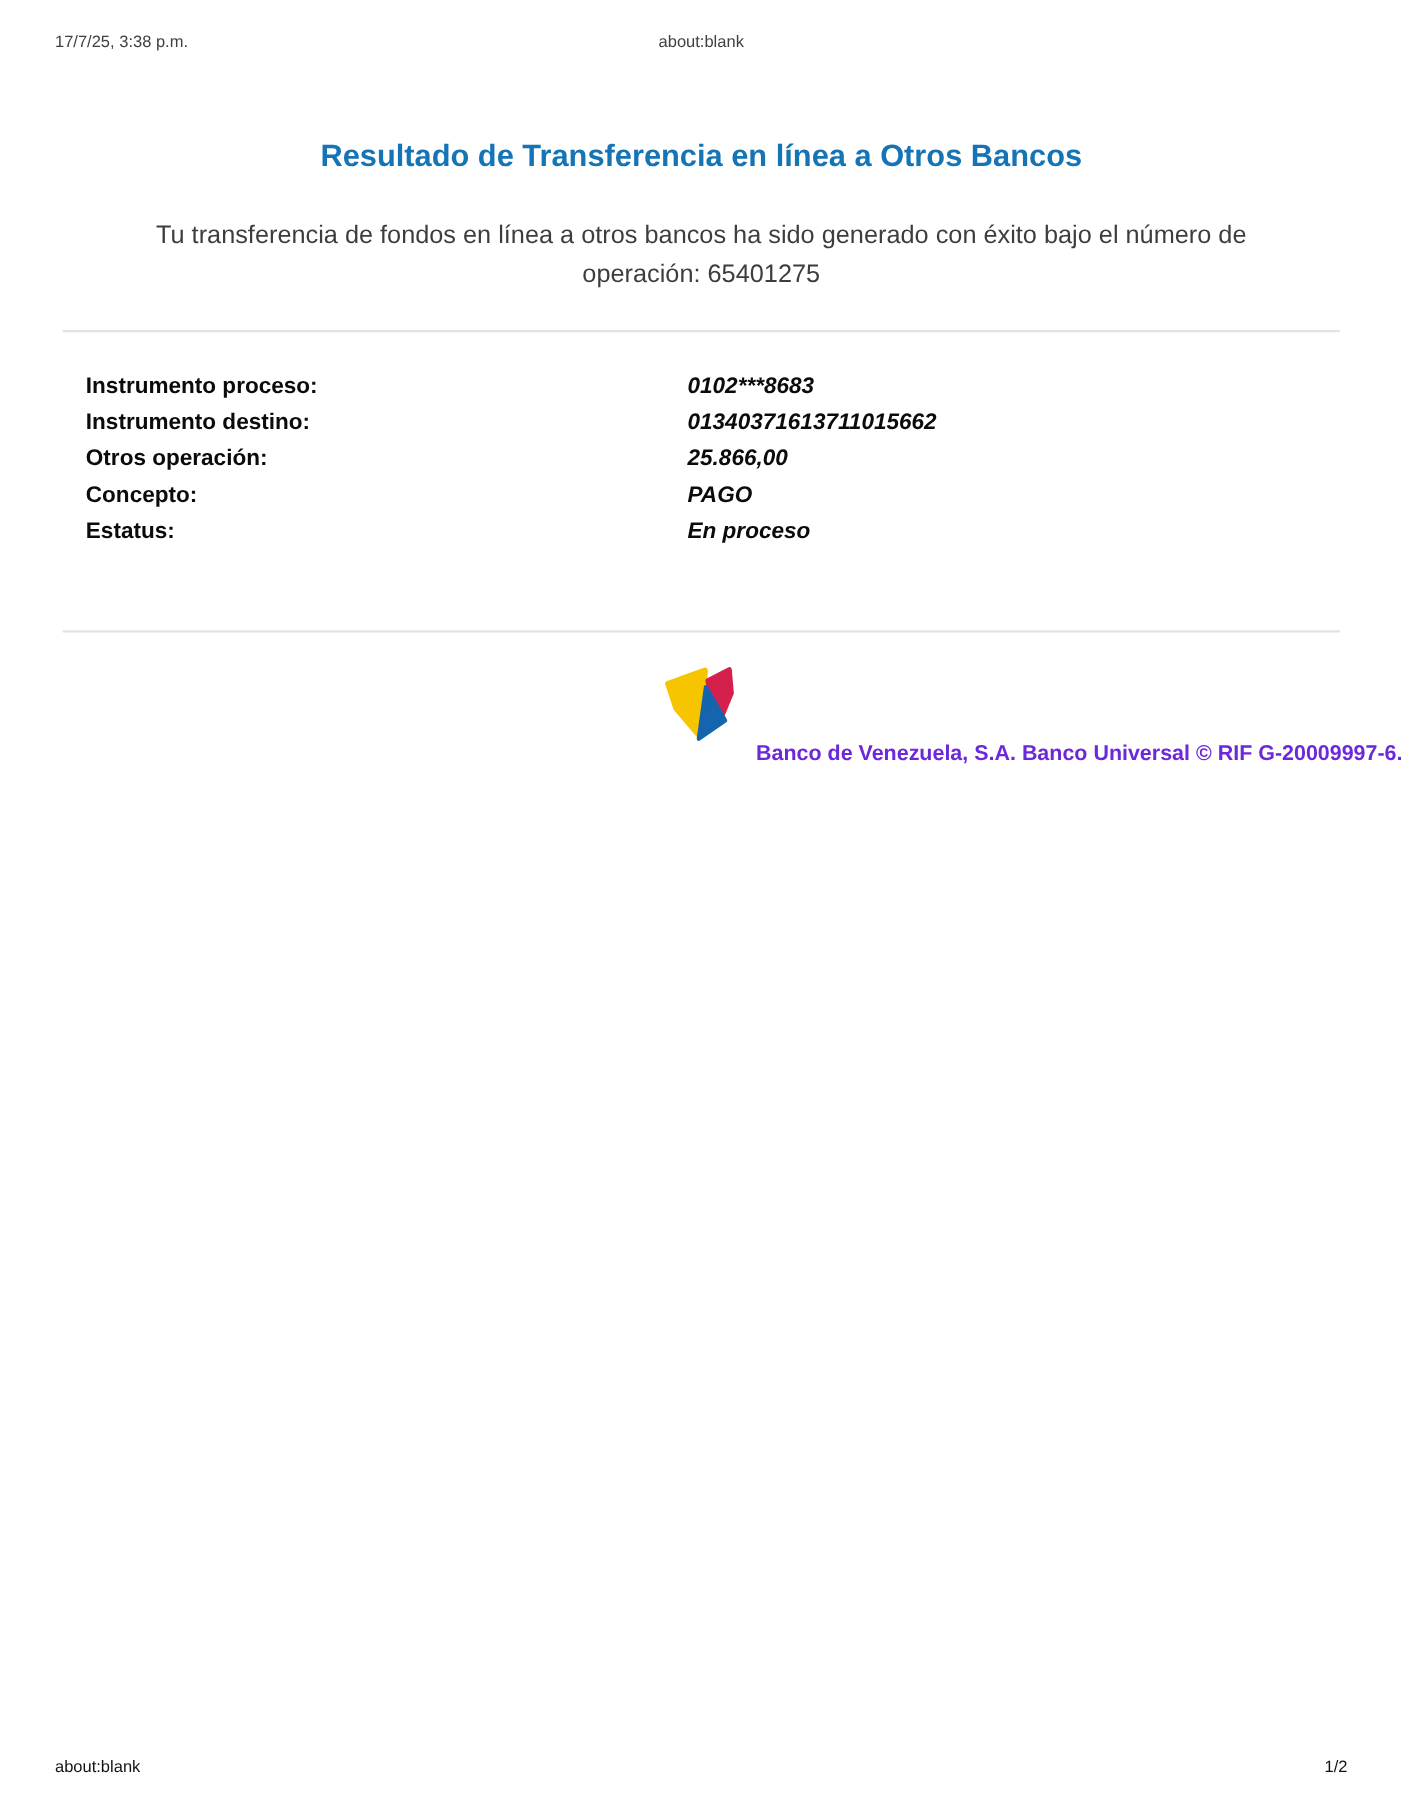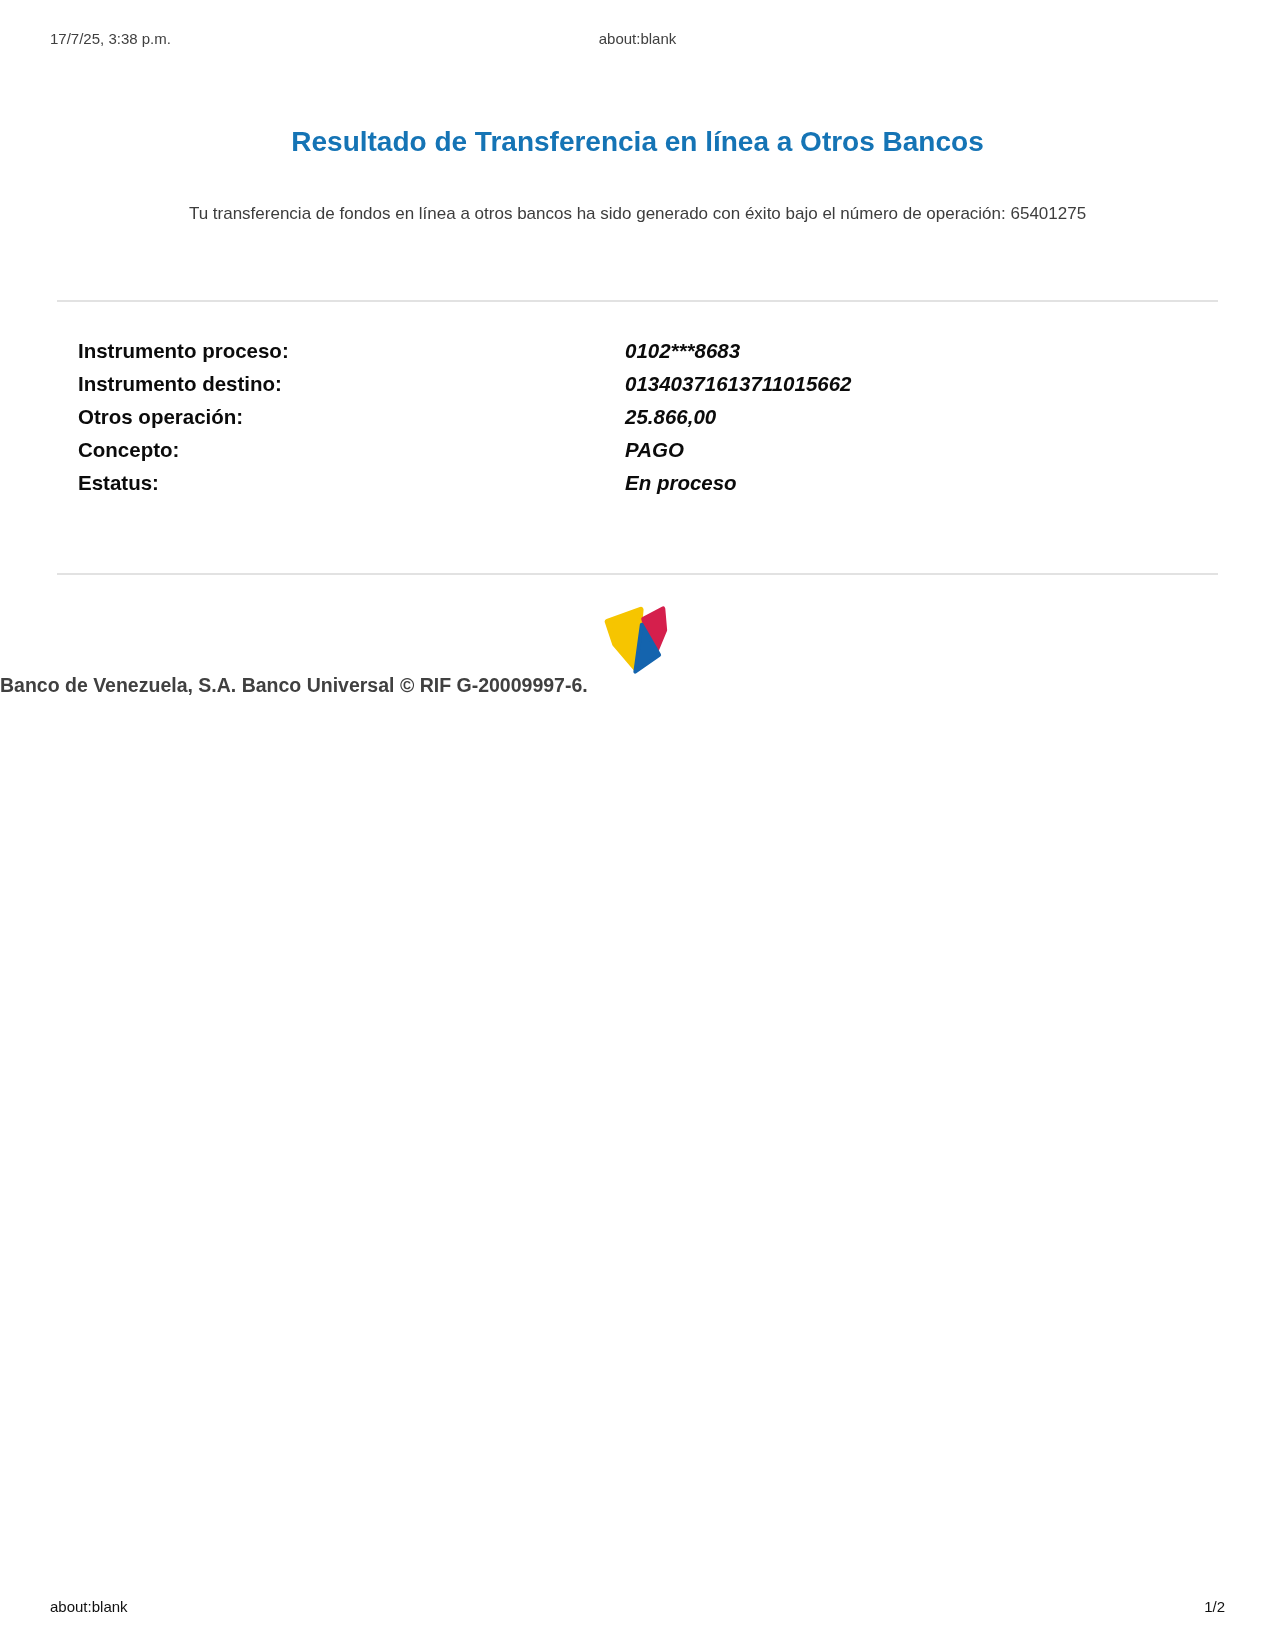--- a/index.html
+++ b/index.html
@@ -22,21 +22,21 @@
   .doc-title{
     position:absolute;top:82px;left:0;right:0;
     text-align:center;
     font-size:28px;font-weight:bold;
     letter-spacing:0px;
     margin-top:44px;
   }
   .doc-message{
     position:absolute;top:196px;left:108px;right:108px;
     text-align:center;
-    font-size:17px;line-height:35px;
+    font-size:23px;line-height:35px;
     color:#3d3d3d;
   }
   .divider{
     position:absolute;left:57px;right:57px;height:0;
     border-top:2px solid #e2e2e2;
   }
   .divider-1{top:300px;}
   .divider-2{top:573px;}
 
   .details{
@@ -50,22 +50,22 @@
   }
   .detail-label{flex:0 0 547px;}
   .detail-value{flex:1;font-style:italic;}
 
   .logo-wrap{
     position:absolute;top:606px;left:0;right:0;
     text-align:center;
   }
   .brand-line{
     position:absolute;top:674px;left:0;right:0;
-    text-align:left;
-    font-size:19.5px;font-weight:bold;color:#404040;
+    text-align:right;
+    font-size:19.5px;font-weight:bold;color:#6d28d9;
   }
 </style>
 </head>
 <body>
 
 <div class="print-header">
   <span class="ph-date">17/7/25, 3:38 p.m.</span>
   <span class="ph-url">about:blank</span>
 </div>
 

